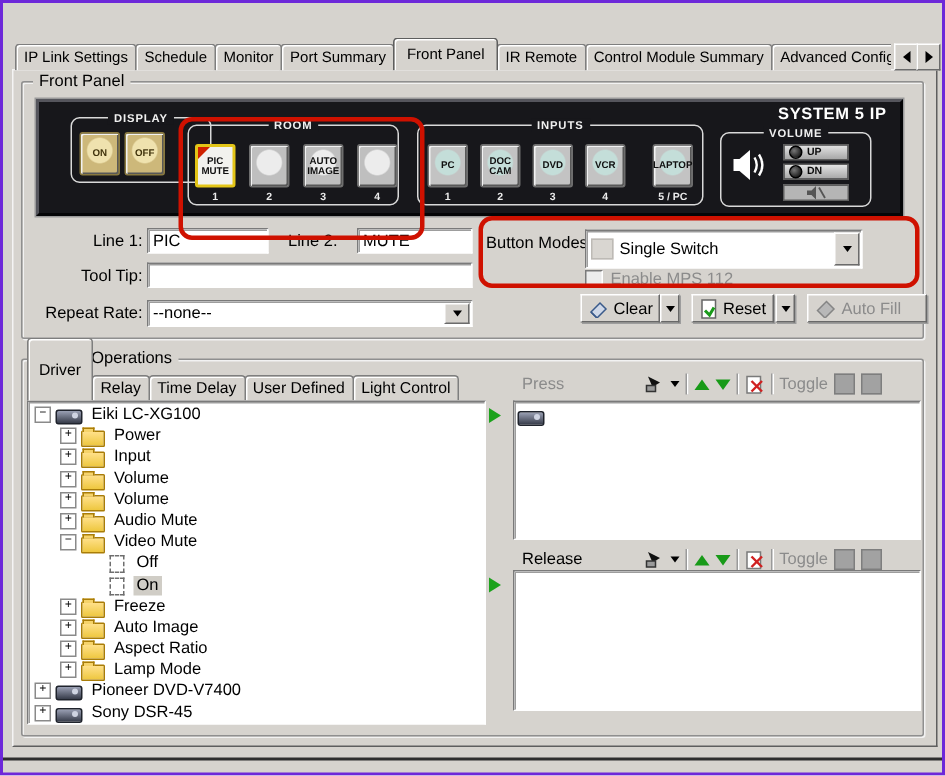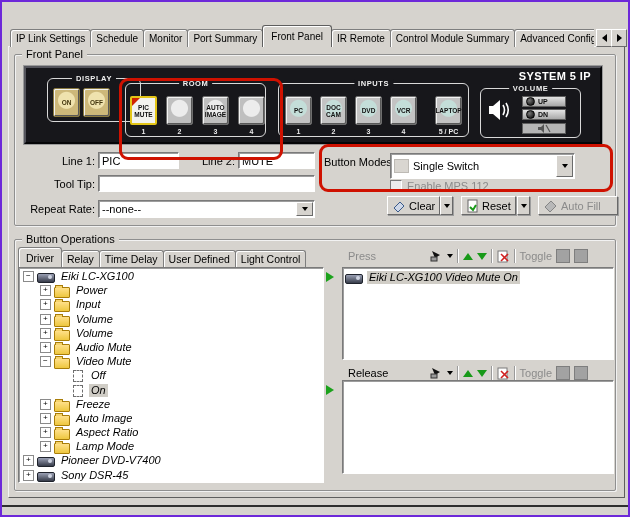--- a/index.html
+++ b/index.html
@@ -56,33 +56,33 @@
   .icon-slot{width:13px;height:12px;background:#d9d6d1;border:1px solid #bdbab5;flex:none;}
   .chk{position:absolute;width:12px;height:12px;background:#ececec;border:1px solid;border-color:#7a7a7a #fff #fff #7a7a7a;box-sizing:border-box;}
   .dim{color:#8b8b8b;}
   .cbtn{position:absolute;height:19px;display:flex;align-items:center;gap:3px;padding:0 4px;background:#d6d3ce;
         border:1px solid;border-color:#fff #686868 #686868 #fff;box-shadow:1px 1px 0 #9d9d9d;box-sizing:border-box;font-size:11px;}
   .cbtn.dis{color:#8b8b8b;}
   
   .itab-strip{position:absolute;display:flex;align-items:flex-end;height:19px;}
   .itab{flex:none;height:16px;padding:0 5px;display:flex;align-items:center;font-size:10.5px;white-space:nowrap;background:#d6d3ce;
         border:1px solid #7e7e7e;border-bottom:none;border-radius:3px 3px 0 0;box-shadow:inset 1px 1px 0 #fff;margin-right:-1px;}
-  .itab.active{height:19px;padding:0 7px;z-index:2;}
+  .itab.active{height:19px;padding:11px 7px;z-index:2;}
   .lbox{position:absolute;background:#fff;border:1px solid;border-color:#7a7a7a #fff #fff #7a7a7a;box-shadow:inset 1px 1px 0 #9d9d9d;box-sizing:border-box;overflow:hidden;}
   .tree{padding:2px 0 0 2px;}
   .tree-row{display:flex;align-items:flex-start;height:14.2px;font-size:11px;white-space:nowrap;}
   .expbox{width:11px;height:11px;box-sizing:border-box;border:1px solid #8a8a8a;background:#fff;font:8px/8px "Liberation Mono",monospace;text-align:center;color:#000;flex:none;margin:1px 3px 0 0;}
   .expspace{width:14px;flex:none;}
   .ticon{display:inline-block;position:relative;flex:none;}
   .ticon.folder{width:14px;height:9px;background:linear-gradient(#ffe089,#eec73f);border:1px solid #a97d08;border-radius:1px;margin:3px 4px 0 0;}
   .ticon.folder::before{content:"";position:absolute;top:-3px;left:0;width:6px;height:2px;background:#f6d36b;border:1px solid #a97d08;border-bottom:none;}
   .ticon.device{width:16px;height:8px;background:linear-gradient(#9aa0b4,#373c4a);border:1px solid #1f232c;border-radius:2px;margin:3px 4px 0 0;}
   .ticon.device::after{content:"";position:absolute;right:2px;top:1px;width:4px;height:4px;border-radius:50%;background:#cfd4e2;}
   .ticon.page{width:8px;height:10px;background:#fff;border:1px dashed #6e6e6e;margin:1px 6px 0 2px;}
-  .tlabel{padding:0 2px;line-height:13px;font-style:italic;}
+  .tlabel{padding:0 2px;line-height:13px;}
   .tsel{background:#d0cdc6;}
   .hdr{position:absolute;height:18px;display:flex;align-items:center;font-size:11px;}
   .hdr-label{margin-left:6px;width:52px;}
   .tb{position:absolute;right:26px;top:0;height:18px;display:flex;align-items:center;gap:4px;}
   .tbsep{width:1px;height:14px;background:#9a9a9a;border-right:1px solid #fff;}
   .tri-up{width:0;height:0;border-left:5px solid transparent;border-right:5px solid transparent;border-bottom:7px solid #189a18;}
   .tri-dn{width:0;height:0;border-left:5px solid transparent;border-right:5px solid transparent;border-top:7px solid #189a18;}
   .tgsq{width:12px;height:12px;background:#a2a2a2;border:1px solid #7e7e7e;flex:none;}
   .garrow{position:absolute;width:0;height:0;border-left:8px solid #1ca21c;border-top:5px solid transparent;border-bottom:5px solid transparent;}
   .press-item{display:flex;align-items:center;height:14px;margin:2px 0 0 2px;font-size:11px;white-space:nowrap;}
@@ -224,21 +224,21 @@
           <svg width="14" height="9">
               <polygon points="1,3 4,3 7,0 7,9 4,6 1,6" fill="#555"></polygon>
               <line x1="9" y1="1" x2="13" y2="8" stroke="#555" stroke-width="1.2"></line>
             </svg>
         </div>
       </div>
     </div>
 
     <span class="flabel" style="left:10px;top:100px;width:70px;">Line 1:</span>
     <input class="inset" style="left: 83px; top: 97px; width: 81px; height: 17px;" readonly="" value="PIC">
-    <span class="flabel" style="left:150px;top:100px;width:70px;">Line 2:</span>
+    <span class="flabel" style="left:140px;top:100px;width:70px;">Line 2:</span>
     <input class="inset" style="left: 223px; top: 97px; width: 77px; height: 17px;" readonly="" value="MUTE">
 
     <span class="flabel" style="left:10px;top:123px;width:70px;">Tool Tip:</span>
     <input class="inset" style="left: 83px; top: 120px; width: 217px; height: 17px;" readonly="" value="">
 
     <span class="flabel" style="left:10px;top:148px;width:70px;">Repeat Rate:</span>
     <div class="inset combo" style="left:83px;top:145px;width:217px;height:18px;">
       <span>--none--</span>
       <span class="combo-btn">
           <span class="dar"></span>
@@ -396,21 +396,20 @@
           </svg>
         <span class="tbsep"></span>
         <span class="dim" style="font-size:11px;">Toggle</span>
         <span class="tgsq"></span>
         <span class="tgsq"></span>
       </span>
     </div>
     <div class="lbox" style="left:327px;top:27px;width:272px;height:93px;">
         <div class="press-item">
           <span class="ticon device"></span>
-          <span class="tlabel tsel">Eiki LC-XG100 Video Mute On</span>
         </div>
       </div>
 
     <span class="garrow" style="left:311px;top:145px;"></span>
     <div class="hdr" style="left:327px;top:124px;width:272px;">
       <span class="hdr-label">Release</span>
       <span class="tb">
         <svg width="14" height="12">
             <path d="M3 1 L11 5 L6 8 Z" fill="#111"></path>
             <rect x="2" y="7" width="6" height="4" fill="#9a9a9a" stroke="#333"></rect>

